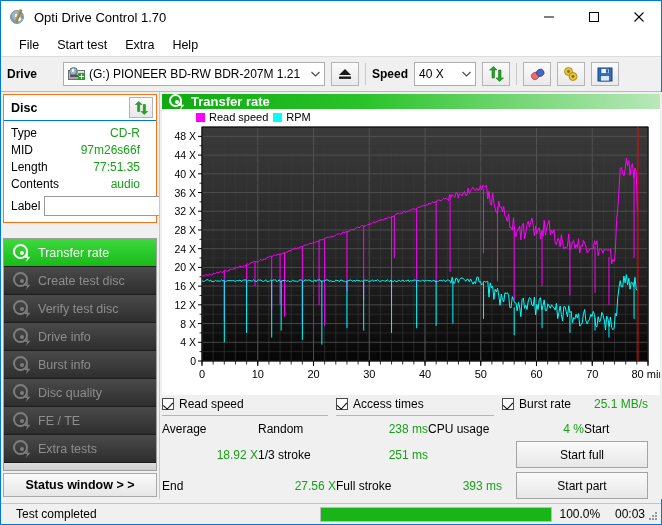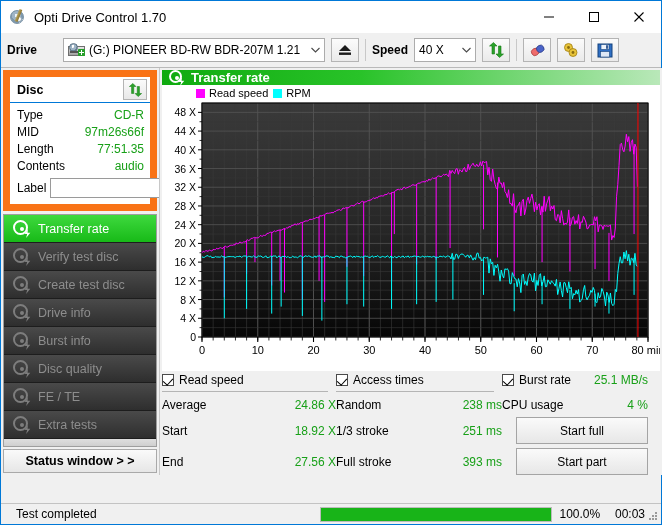--- a/index.html
+++ b/index.html
@@ -55,28 +55,28 @@
 
   .tbtn { width:28px; height:24px; border:1px solid #b4b4b4; background:linear-gradient(#fbfbfb,#eaeaea);
           display:flex; align-items:center; justify-content:center; }
   .vsep { width:1px; height:22px; background:#c8c8c8; }
 
   
   .main { display:flex; height:407px; }
 
   
   .left { width:158px; background:#f0f0f0; display:flex; flex-direction:column; }
-  .disc-panel { border:7px solid #f97316; background:#fff; margin:2px 2px 0 2px; }
+  .disc-panel { border:1px solid #f97316; background:#fff; margin:2px 2px 12px 2px; }
   .disc-head { height:26px; display:flex; align-items:center; padding:0 3px 0 7px;
                border-bottom:1px solid #0078d7; }
   .disc-head .t { font-weight:bold; font-size:12.5px; }
   .disc-refresh { margin-left:auto; width:24px; height:21px; border:1px solid #b4b4b4;
                   background:linear-gradient(#fbfbfb,#e8e8e8); display:flex;
                   align-items:center; justify-content:center; }
-  .disc-rows { padding:4px 6px 5px 7px; }
+  .disc-rows { padding:4px 16px 5px 7px; }
   .drow { display:flex; justify-content:space-between; align-items:center;
           font-size:12px; line-height:17px; }
   .dval { color:#18a018; }
   .lblrow { display:flex; align-items:center; margin-top:2px; gap:4px; }
   .lblrow .k { font-size:12px; }
   .lbl-input { flex:1; height:20px; border:1px solid #9a9a9a; background:#fff; }
   .cd-btn { width:25px; height:22px; border:1px solid #b4b4b4;
             background:linear-gradient(#fbfbfb,#e4e4e4); display:flex;
             align-items:center; justify-content:center; }
   .cd-glyph { width:16px; height:16px; border-radius:50%;
@@ -176,20 +176,26 @@
       </div>
       <div class="wbtn">
         <svg width="12" height="12" viewBox="0 0 12 12">
             <line x1="1.5" y1="1.5" x2="10.5" y2="10.5" stroke="#000" stroke-width="1.1"></line>
             <line x1="10.5" y1="1.5" x2="1.5" y2="10.5" stroke="#000" stroke-width="1.1"></line>
           </svg>
       </div>
     </div>
   </div>
 
+  <div class="menubar">
+    <div class="menuitem">File</div>
+    <div class="menuitem">Start test</div>
+    <div class="menuitem">Extra</div>
+    <div class="menuitem">Help</div>
+  </div>
 
   <div class="drivebar">
     <div class="lbl-bold">Drive</div>
 
     <div class="combo drive-combo">
       <div class="mini-drive">
         <div class="body"></div>
           <div class="cd"></div>
           <div class="slot"></div>
           <div class="plus"></div>
@@ -305,28 +311,28 @@
               <i class="ring"></i>
               <i class="bolt"></i>
             </span>
           <span>Transfer rate</span>
         </div>
         <div class="navitem">
           <span class="nav-ico">
               <i class="ring"></i>
               <i class="bolt"></i>
             </span>
+          <span>Create test disc</span>
+        </div>
+        <div class="navitem">
+          <span class="nav-ico">
+              <i class="ring"></i>
+              <i class="bolt"></i>
+            </span>
           <span>Verify test disc</span>
-        </div>
-        <div class="navitem">
-          <span class="nav-ico">
-              <i class="ring"></i>
-              <i class="bolt"></i>
-            </span>
-          <span>Create test disc</span>
         </div>
         <div class="navitem">
           <span class="nav-ico">
               <i class="ring"></i>
               <i class="bolt"></i>
             </span>
           <span>Drive info</span>
         </div>
         <div class="navitem">
           <span class="nav-ico">
@@ -632,21 +638,20 @@
             <span class="cbx"></span>
             <span>Burst rate</span>
           </div>
           <div class="rh hdrv" style="display:block;">25.1 MB/s</div>
 
           <div class="rule" style="grid-column:1/3;"></div>
           <div class="rule" style="grid-column:3/5;"></div>
           <div style="grid-column:5/7;"></div>
 
           <div class="rk">Average</div>
-          <div class="rv">24.86 X</div>
           <div class="rk">Random</div>
           <div class="rv">238 ms</div>
           <div class="rk">CPU usage</div>
           <div class="rv">4 %</div>
 
           <div class="rk">Start</div>
           <div class="rv">18.92 X</div>
           <div class="rk">1/3 stroke</div>
           <div class="rv">251 ms</div>
           <div style="grid-column:5/7; padding:2px 0 2px 14px;">

